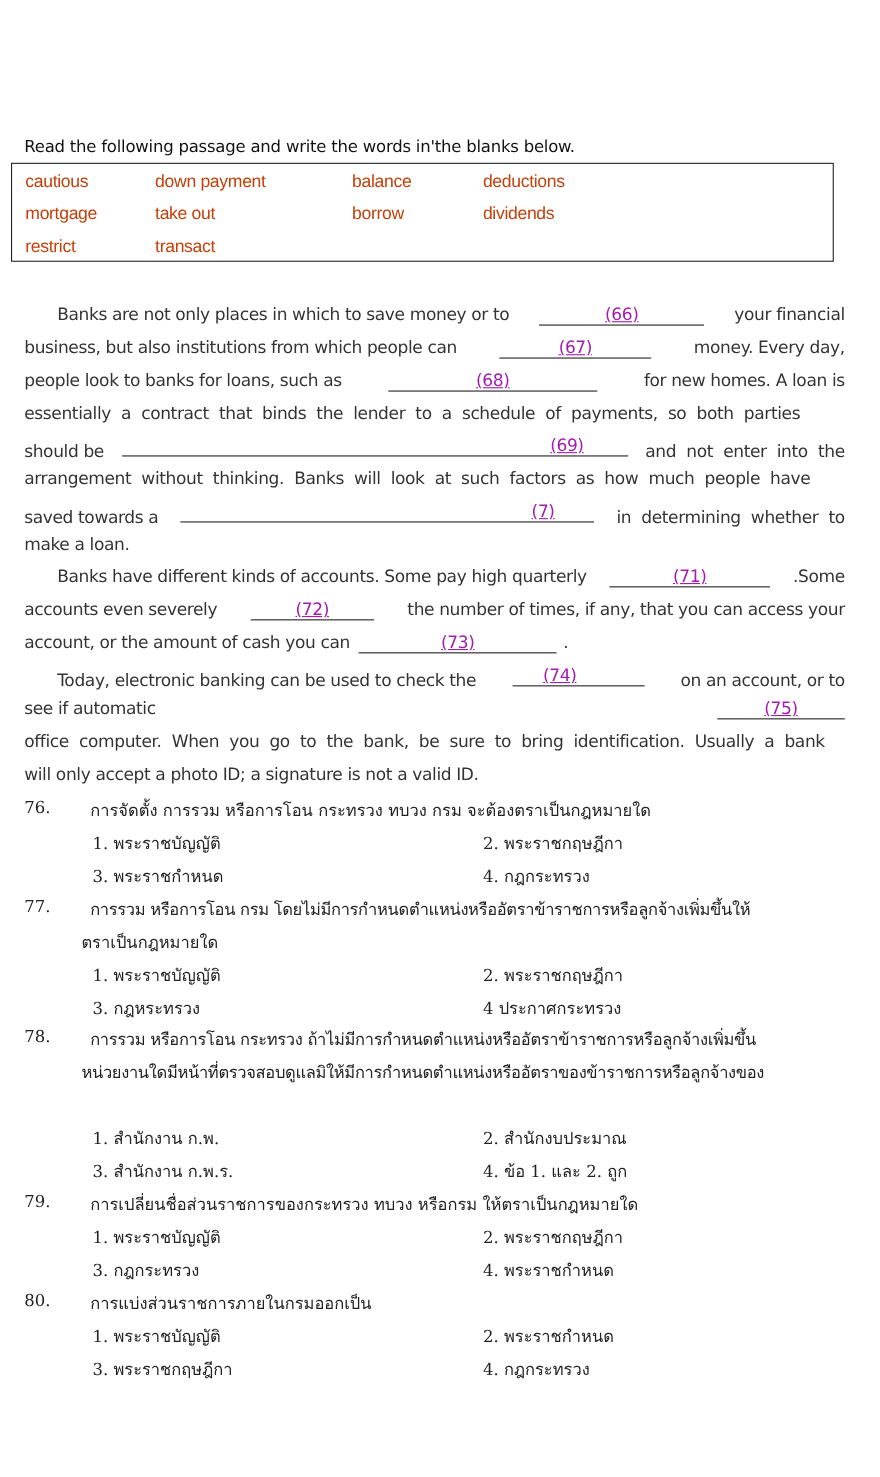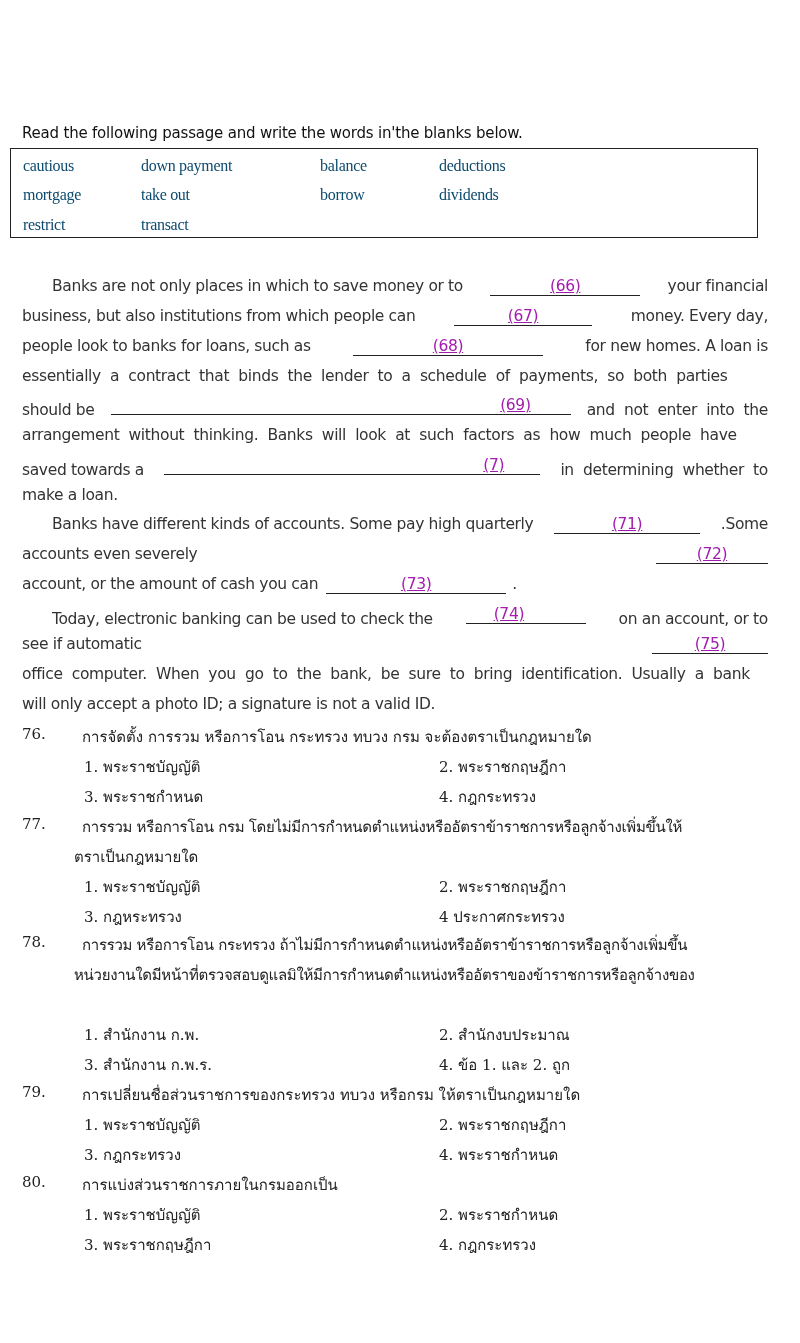--- a/index.html
+++ b/index.html
@@ -10,22 +10,22 @@
   .instr {
     position: absolute; left: 22px; top: 124px;
     font-family: "DejaVu Sans", sans-serif; font-size: 15px; color: #111;
     letter-spacing: -0.2px;
   }
   .wordbox {
     position: absolute; left: 10px; top: 148px; width: 748px; height: 90px;
     border: 1.5px solid #222; box-sizing: border-box;
   }
   .word {
-    position: absolute; font-family: Liberation Serif, serif; font-size: 16px;
-    color: #0c4a6e; font-weight: 300; letter-spacing: -0.3px;
+    position: absolute; font-family: Liberation Sans, sans-serif; font-size: 16px;
+    color: #c2410c; font-weight: 300; letter-spacing: -0.3px;
   }
   .passage {
     position: absolute; left: 22px; width: 746px;
     font-family: "DejaVu Sans", sans-serif; font-size: 15.5px; color: #333;
     letter-spacing: -0.35px;
   }
   .line {
     position: absolute; left: 0; width: 746px; height: 22px;
     white-space: nowrap; display: flex; justify-content: space-between; align-items: baseline;
   }
@@ -111,20 +111,21 @@
 
   <div class="line" style="top:515px">
     <span style="padding-left:30px">Banks have different kinds of accounts. Some pay high quarterly</span>
     <span class="blank" style="width:146px"><span class="num">(71)</span></span>
     <span>.Some</span>
   </div>
 
   <div class="line" style="top:545px">
     <span>accounts even severely</span>
     <span class="blank" style="width:112px"><span class="num">(72)</span></span>
+    <span>the number of times, if any, that you can access your</span>
   </div>
 
   <div class="line left" style="top:575px">
     <span>account, or the amount of cash you can</span>
     <span style="display:inline-block;width:8px"></span>
     <span class="blank" style="width:180px"><span class="num">(73)</span></span>
     <span style="display:inline-block;width:6px"></span>
     <span>.</span>
   </div>
 

